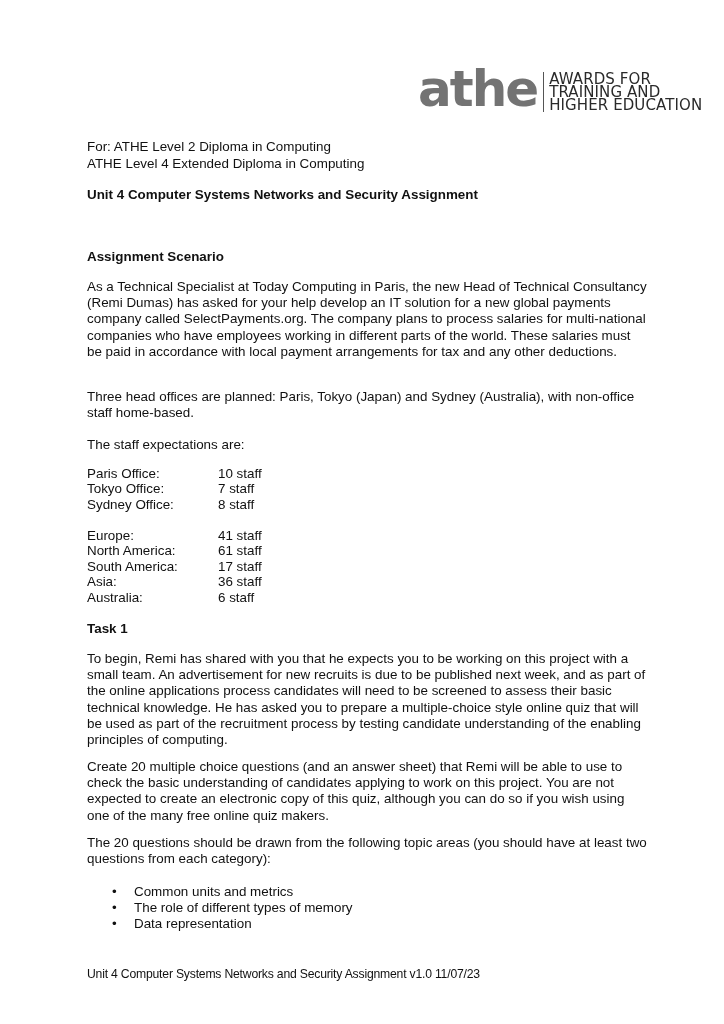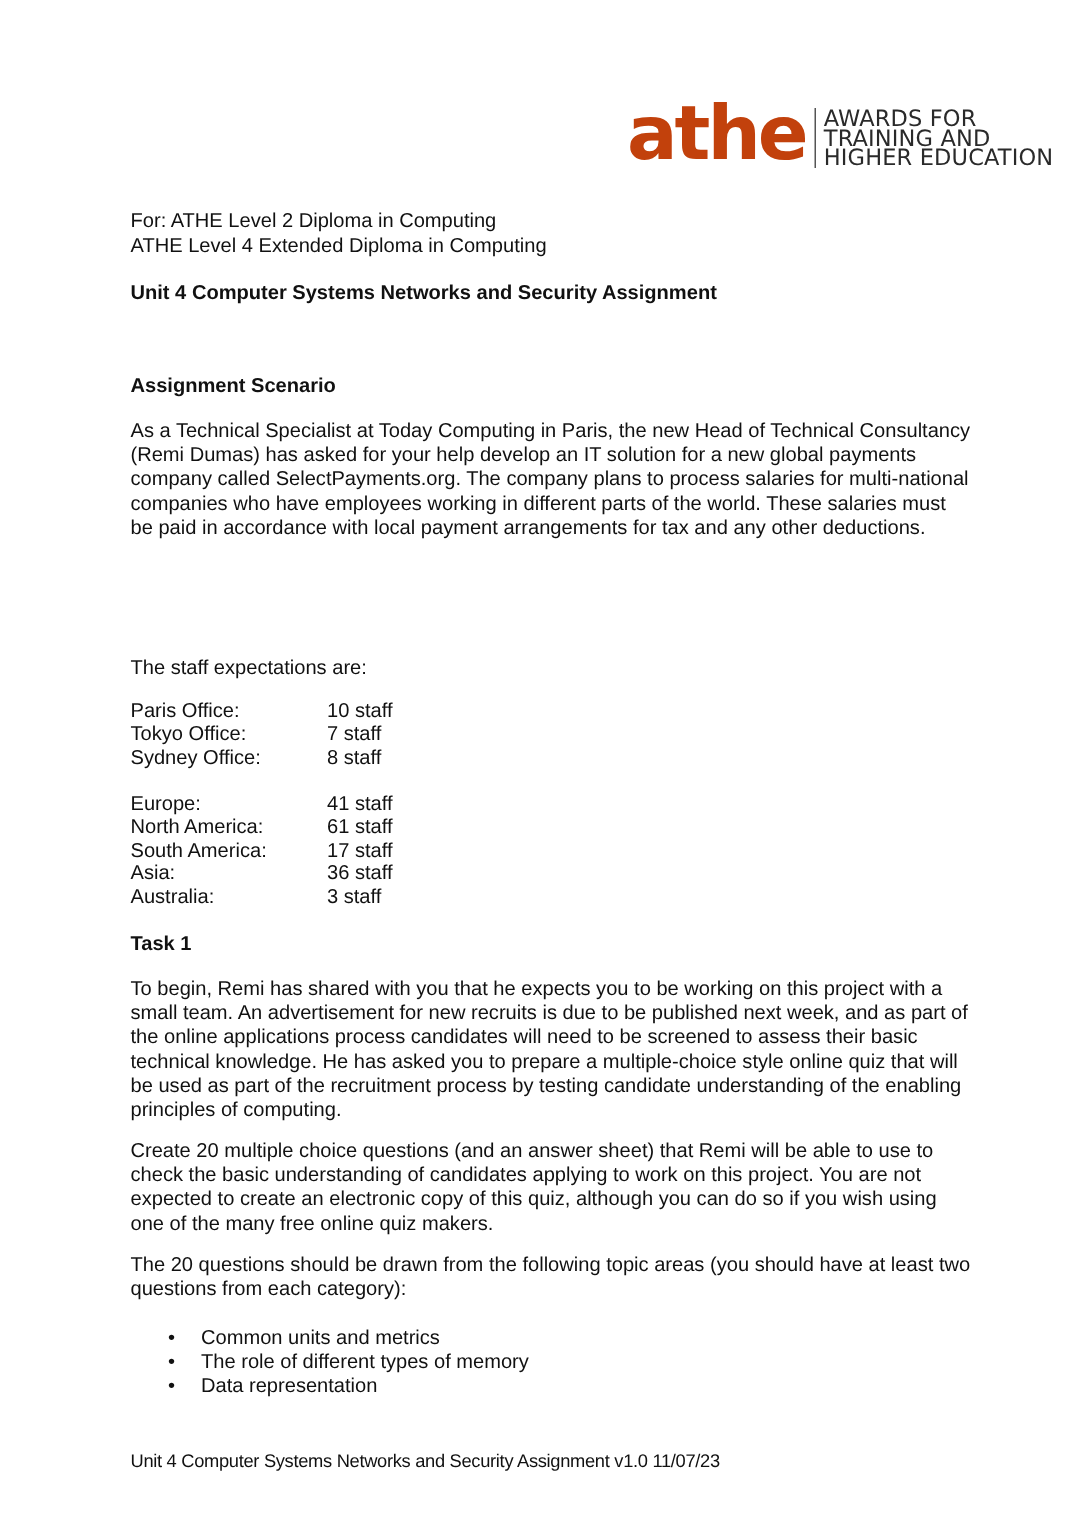--- a/index.html
+++ b/index.html
@@ -3,21 +3,21 @@
   <meta charset="utf-8">
   <style>
     html, body { margin: 0; padding: 0; background: #ffffff; }
     body { width: 724px; height: 1024px; position: relative; overflow: hidden;
            font-family: "Liberation Sans", sans-serif; color: #111111; }
     .page { position: absolute; left: 0; top: 0; width: 724px; height: 1024px; background: #fff; }
 
     
     .logo { position: absolute; left: 418px; top: 66px; height: 52px; display: flex; align-items: center; }
     .logo-word { font-family: "DejaVu Sans", sans-serif; font-weight: bold; font-size: 50px;
-                 letter-spacing: -2px; color: #c2410c; line-height: 1; margin-top: -6px; }
+                 letter-spacing: -2px; color: #737373; line-height: 1; margin-top: -6px; }
     .logo-divider { width: 1px; height: 40px; background: #555; margin: 0 5px 0 6px; }
     .logo-tag { font-family: "DejaVu Sans", sans-serif; font-size: 15px; line-height: 13px; color: #2a2a2a; letter-spacing: 0.1px; }
 
     .txt { position: absolute; left: 87px; font-size: 13.4px; line-height: 16.2px; white-space: nowrap; }
     .bold { font-weight: bold; }
 
     .header-line1 { top: 139px; }
     .header-line2 { top: 156px; }
     .unit-title { top: 187px; }
 
@@ -58,20 +58,21 @@
       <div>HIGHER EDUCATION</div>
     </div>
   </div>
 
   <div class="txt header-line1">For: ATHE Level 2 Diploma in Computing</div>
   <div class="txt header-line2">ATHE Level 4 Extended Diploma in Computing</div>
   <div class="txt bold unit-title">Unit 4 Computer Systems Networks and Security Assignment</div>
 
   <div class="txt bold scenario-head">Assignment Scenario</div>
   <div class="txt scenario-para">As a Technical Specialist at Today Computing in Paris, the new Head of Technical Consultancy (Remi Dumas) has asked for your help develop an IT solution for a new global payments company called SelectPayments.org.  The company plans to process salaries for multi-national companies who have employees working in different parts of the world.  These salaries must be paid in accordance with local payment arrangements for tax and any other deductions.</div>
+  <div class="txt offices-para">Three head offices are planned:  Paris, Tokyo (Japan) and Sydney (Australia), with non-office staff home-based.</div>
   <div class="txt expect-label">The staff expectations are:</div>
 
   <div class="staff-table t1">
     <div class="staff-row">
       <span class="staff-loc">Paris Office:</span>
       <span>10 staff</span>
     </div>
     <div class="staff-row">
       <span class="staff-loc">Tokyo Office:</span>
       <span>7 staff</span>
@@ -94,21 +95,21 @@
     <div class="staff-row">
       <span class="staff-loc">South America:</span>
       <span>17 staff</span>
     </div>
     <div class="staff-row">
       <span class="staff-loc">Asia:</span>
       <span>36 staff</span>
     </div>
     <div class="staff-row">
       <span class="staff-loc">Australia:</span>
-      <span>3 staff</span>
+      <span>6 staff</span>
     </div>
   </div>
 
   <div class="txt bold task-head">Task 1</div>
   <div class="txt task-para1">To begin, Remi has shared with you that he expects you to be working on this project with a small team.  An advertisement for new recruits is due to be published next week, and as part of the online applications process candidates will need to be screened to assess their basic technical knowledge.  He has asked you to prepare a multiple-choice style online quiz that will be used as part of the recruitment process by testing candidate understanding of the enabling principles of computing.</div>
   <div class="txt task-para2">Create 20 multiple choice questions (and an answer sheet) that Remi will be able to use to check the basic understanding of candidates applying to work on this project.  You are not expected to create an electronic copy of this quiz, although you can do so if you wish using one of the many free online quiz makers.</div>
   <div class="txt task-para3">The 20 questions should be drawn from the following topic areas (you should have at least two questions from each category):</div>
 
   <ul class="bullets">
     <li>

